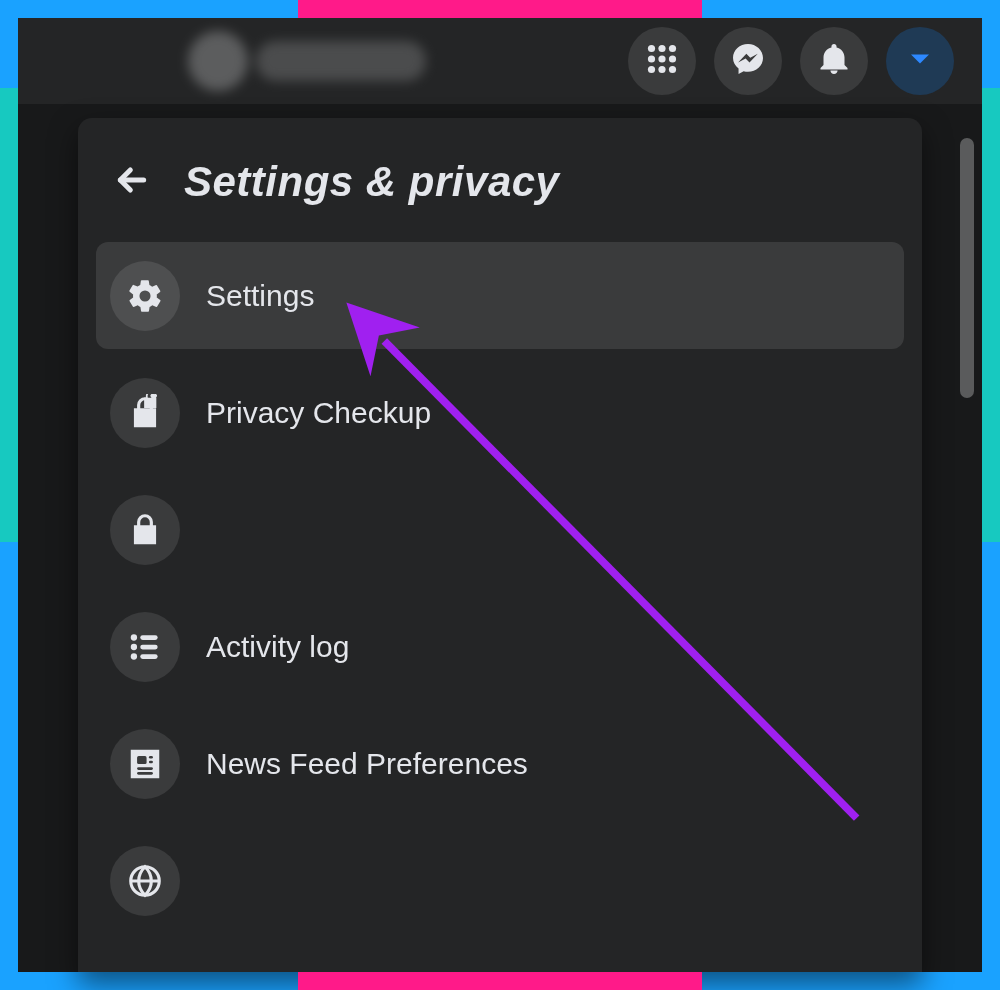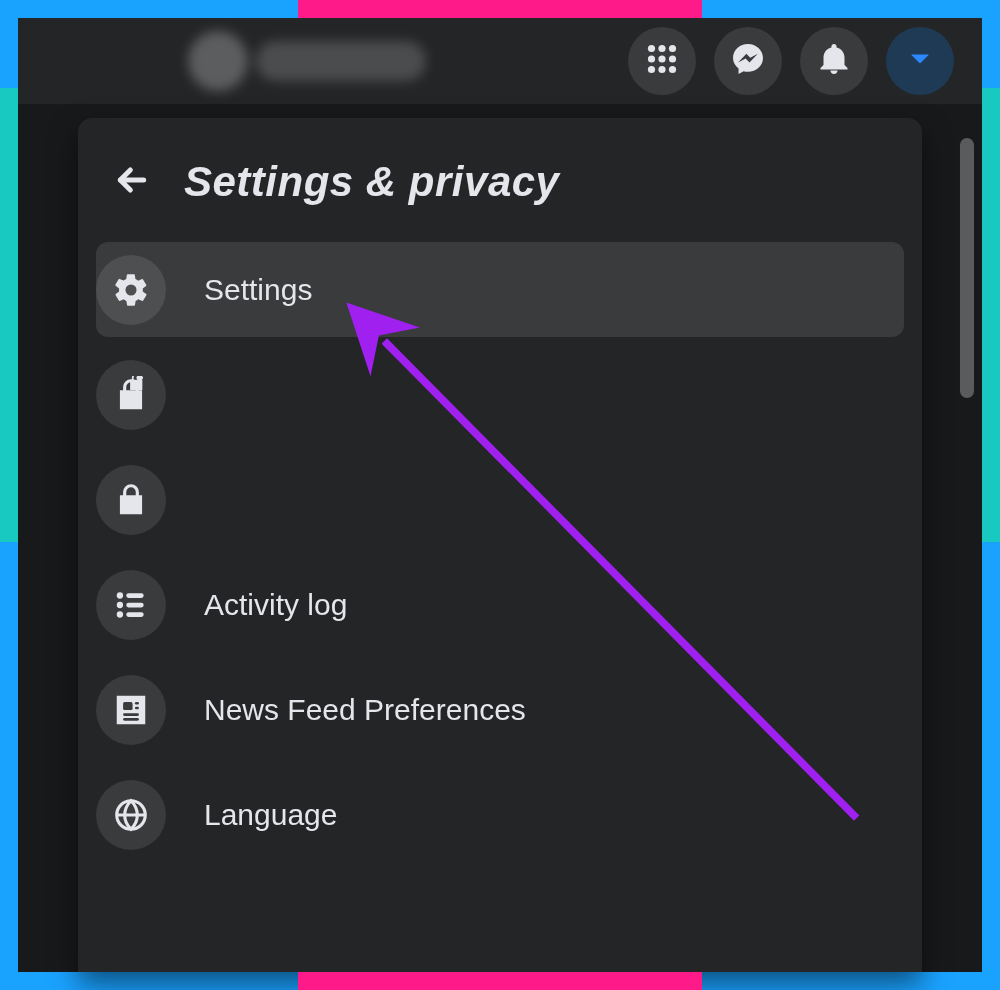--- a/index.html
+++ b/index.html
@@ -83,23 +83,23 @@
     display: flex; align-items: center; justify-content: center;
     cursor: pointer;
   }
   .back-btn svg { width: 40px; height: 40px; stroke: #e4e6eb; fill: none; stroke-width: 3; stroke-linecap: round; stroke-linejoin: round; }
   .panel-title {
     color: #e4e6eb; font-size: 42px; font-weight: 800; letter-spacing: .5px;
   }
 
   .menu { display: flex; flex-direction: column; gap: 10px; }
   .menu-item {
-    display: flex; align-items: center; gap: 38px;
-    height: 95px;
-    padding: 0 0;
+    display: flex; align-items: center; gap: 26px;
+    height: 107px;
+    padding: 0 14px;
     border-radius: 12px;
     cursor: pointer;
   }
   .menu-item.hover { background: #3a3b3c; }
   .item-icon {
     width: 70px; height: 70px; border-radius: 50%;
     background: #3a3b3c;
     display: flex; align-items: center; justify-content: center;
     flex-shrink: 0;
   }
@@ -202,20 +202,21 @@
           <div class="item-label">Settings</div>
         </div>
 
         <div class="menu-item">
           <div class="item-icon">
             <svg viewBox="0 0 24 24">
                 <path d="M17 9V7a5 5 0 0 0-10 0v2H5v12h14V9zM9 7a3 3 0 0 1 6 0v2H9zm8.8-2.3c-.8 0-1.4.5-1.8 1-.4-.5-1-1-1.8-1-1.1 0-2 .9-2 2 0 1.6 2.2 3.1 3.8 4.2 1.6-1.1 3.8-2.6 3.8-4.2 0-1.1-.9-2-2-2z" transform="translate(1 -1) scale(.55) translate(14 -3)"></path>
                 <path d="M17 9V7a5 5 0 0 0-10 0v2H5v12h14V9zM9 7a3 3 0 0 1 6 0v2H9z"></path>
               </svg>
           </div>
+          <div class="item-label">Privacy Checkup</div>
         </div>
 
         <div class="menu-item">
           <div class="item-icon">
             <svg viewBox="0 0 24 24">
                 <path d="M17 9V7a5 5 0 0 0-10 0v2H5v12h14V9zM9 7a3 3 0 0 1 6 0v2H9z"></path>
               </svg>
           </div>
         </div>
 
@@ -248,21 +249,20 @@
           <div class="item-label">News Feed Preferences</div>
         </div>
 
         <div class="menu-item">
           <div class="item-icon">
             <svg viewBox="0 0 24 24">
                 <circle cx="12" cy="12" r="9" fill="none" stroke="#e4e6eb" stroke-width="2"></circle>
                 <path d="M3 12h18M12 3c2.5 2.5 4 5.5 4 9s-1.5 6.5-4 9c-2.5-2.5-4-5.5-4-9s1.5-6.5 4-9z" fill="none" stroke="#e4e6eb" stroke-width="2"></path>
               </svg>
           </div>
-          <div class="item-label">Language</div>
         </div>
 
       </div>
     </div>
 
     <svg class="arrow-overlay" viewBox="0 0 1000 990">
       <defs>
         <marker id="arrowhead" markerWidth="9" markerHeight="9" refX="2" refY="4.5" orient="auto">
           <path d="M0,0 L9,4.5 L0,9 L3,4.5 z" fill="#a020f0"></path>
         </marker>

